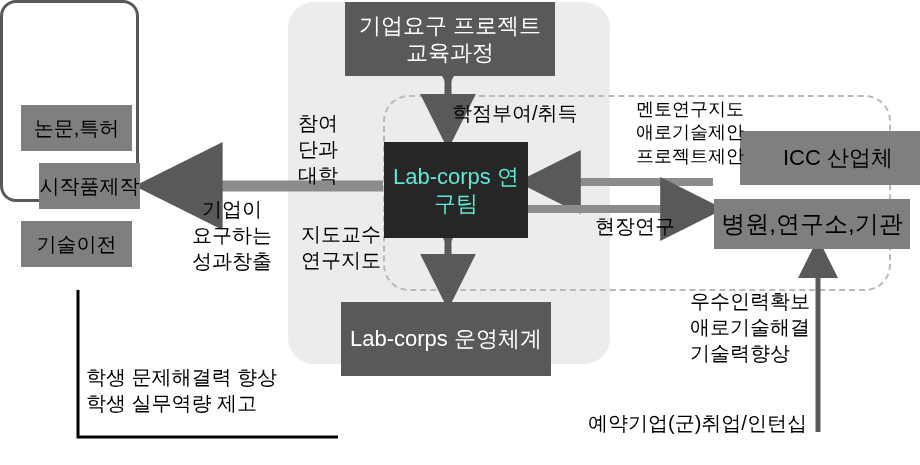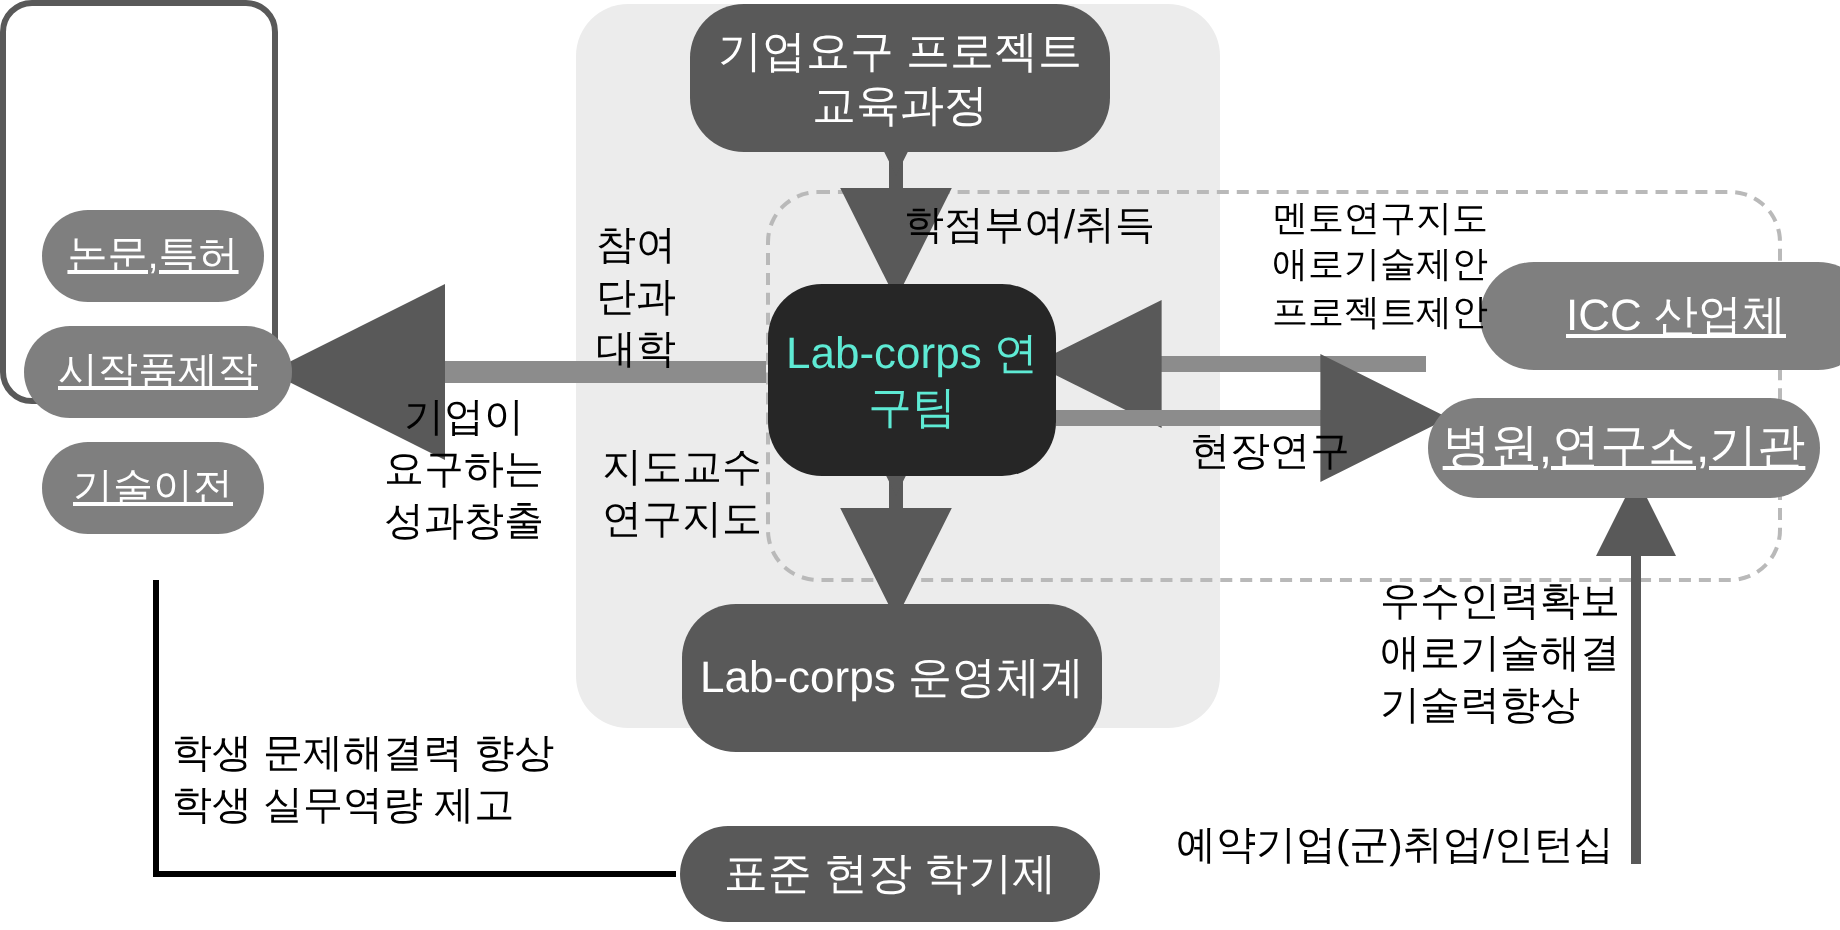--- a/index.html
+++ b/index.html
@@ -17,21 +17,20 @@
   }
   .box {
     position: absolute;
     box-sizing: border-box;
     display: flex;
     flex-direction: column;
     align-items: center;
     justify-content: center;
     text-align: center;
     line-height: 1.25;
-    border-radius: 27px;
   }
   .label {
     position: absolute;
     box-sizing: border-box;
     text-align: center;
     line-height: 1.3;
     color: #000;
     white-space: pre-line;
   }
 
@@ -48,22 +47,21 @@
     border-radius: 26px;
     background: transparent;
   }
 
   .dark-grey {
     background: #595959;
     color: #ffffff;
   }
   .mid-grey {
     background: #7f7f7f;
-    color: #ffffff;
-    text-decoration: underline;
+    color: #000000;
   }
   .near-black {
     background: #262626;
     color: #5eead4;
   }
   .outline-box {
     background: #ffffff;
     border: 3px solid #595959;
     border-radius: 16px;
   }
@@ -115,21 +113,21 @@
 
   <div class="box dark-grey t22" style="left:345px; top:2px; width:210px; height:74px;">
     <span>기업요구
 프로젝트 교육과정</span>
   </div>
 
   <div class="outline-box" style="left:10px; top:92px; width:133px; height:196px;"></div>
   <div class="box mid-grey t20" style="left:21px; top:105px; width:111px; height:46px;">
     <span>논문,특허</span>
   </div>
-  <div class="box mid-grey t20" style="left:12px; top:163px; width:134px; height:46px;">
+  <div class="box mid-grey t20" style="left:39px; top:163px; width:101px; height:46px;">
     <span>시작품제작</span>
   </div>
   <div class="box mid-grey t20" style="left:21px; top:221px; width:111px; height:46px;">
     <span>기술이전</span>
   </div>
 
   <div class="box near-black t22" style="left:384px; top:142px; width:144px; height:96px;">
     <span>Lab-corps
 연구팀</span>
   </div>
@@ -140,23 +138,20 @@
   </div>
 
   <div class="box mid-grey t22" style="left:714px; top:131px; width:196px; height:54px;margin-left:26px;">
     <span>ICC 산업체</span>
   </div>
 
   <div class="box mid-grey t21" style="left:714px; top:199px; width:196px; height:50px;">
     <span>병원,연구소,기관</span>
   </div>
 
-  <div class="box dark-grey t22" style="left:340px; top:413px; width:210px; height:48px;">
-    <span>표준 현장 학기제</span>
-  </div>
 
   <div class="label t20" style="left:285px; top:110px; width:66px;">참여
 단과
 대학</div>
 
   <div class="label t20" style="left:452px; top:100px; width:170px; text-align:left;">학점부여/취득</div>
 
   <div class="label t19" style="left:600px; top:98px; width:180px;">멘토연구지도
 애로기술제안
 프로젝트제안</div>

